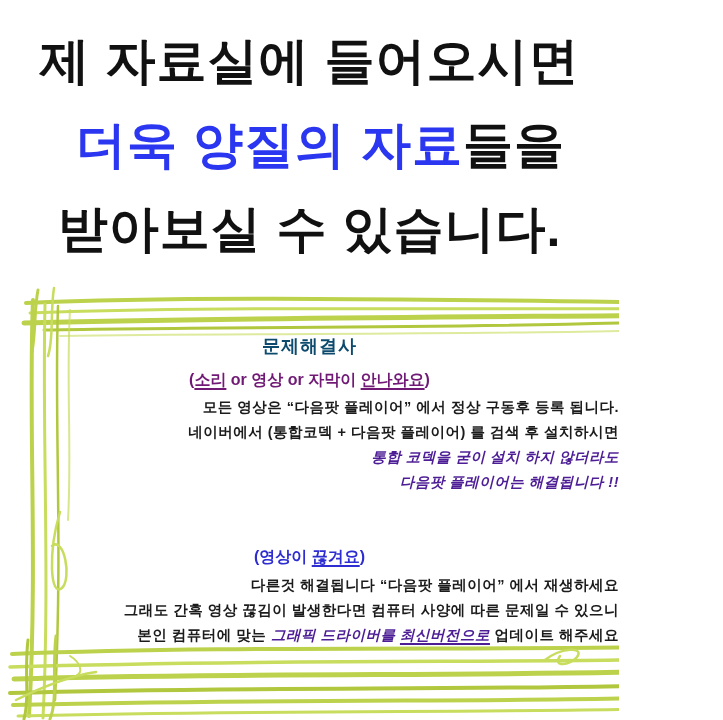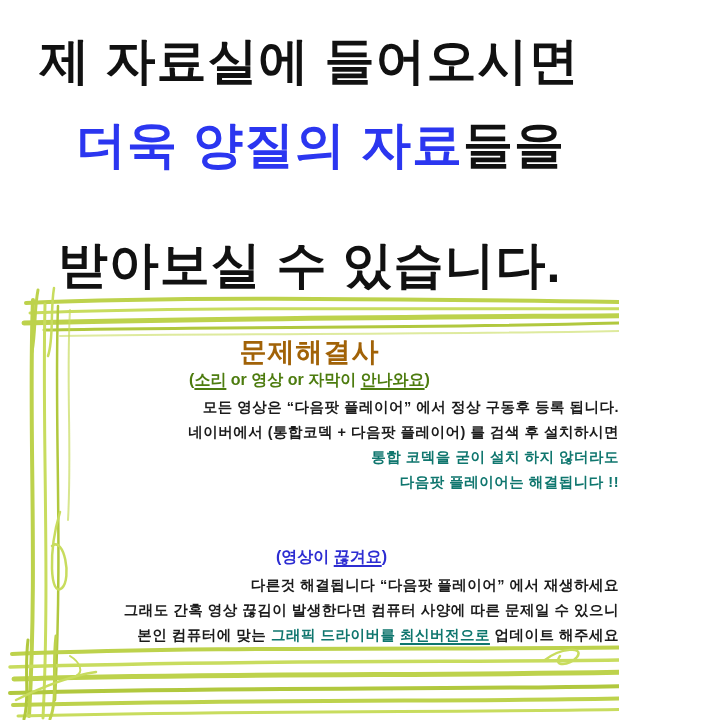--- a/index.html
+++ b/index.html
@@ -8,40 +8,40 @@
     overflow:hidden; font-family:"Liberation Sans", sans-serif;
   }
   
   .hl-line {
     position:absolute; left:0; width:100%; text-align:center;
     font-weight:700; color:#111111; font-size:50px; letter-spacing:1px;
     white-space:nowrap;
   }
   .hl-1 { top:28px; }
   .hl-2 { top:112px;margin-left:11px; }
-  .hl-3 { top:196px;margin-top:36px; }
+  .hl-3 { top:196px; }
   .hl-blue { color:#2b36f0; }
   
   .frame { position:absolute; left:0; top:0; }
   .frame path { fill:none; stroke:#bdd24c; stroke-linecap:round; }
   .frame .g2 { stroke:#c8dc5e; }
   .frame .g3 { stroke:#b1c83e; }
   
   .bx { position:absolute; left:0; width:100%; text-align:center; white-space:nowrap; }
-  .bx-title { top:334px; font-size:27px; font-weight:700; color:#a16207; letter-spacing:1px; }
-  .bx-h1 { top:370px; font-size:16px; font-weight:700; color:#4d7c0f; }
-  .bx-h2 { top:547px; font-size:16px; font-weight:700; color:#2d2dd2;padding-left:22px; }
+  .bx-title { top:334px; font-size:18px; font-weight:700; color:#0c4a6e; letter-spacing:1px; }
+  .bx-h1 { top:370px; font-size:16px; font-weight:700; color:#701a75; }
+  .bx-h2 { top:547px; font-size:16px; font-weight:700; color:#2d2dd2; }
   .bx-stack { position:absolute; left:0; width:100%; }
   .st-1 { top:395px; }
   .st-2 { top:573px; }
   .bx-line {
     height:25px; line-height:25px; text-align:right; white-space:nowrap;
     font-size:14.5px; font-weight:700; color:#1b1b1b; letter-spacing:0.5px;
   }
-  .red { color:#0f766e; }
+  .red { color:#4c1d95;font-style:italic; }
   .u { text-decoration:underline; text-underline-offset:3px; text-decoration-thickness:1.5px; }
 </style>
 </head>
 <body>
 
 <div class="page">
 
   <div class="hl-line hl-1">제 자료실에 들어오시면</div>
   <div class="hl-line hl-2"><span class="hl-blue">더욱 양질의 자료</span><span>들을</span></div>
   <div class="hl-line hl-3">받아보실 수 있습니다.</div>

